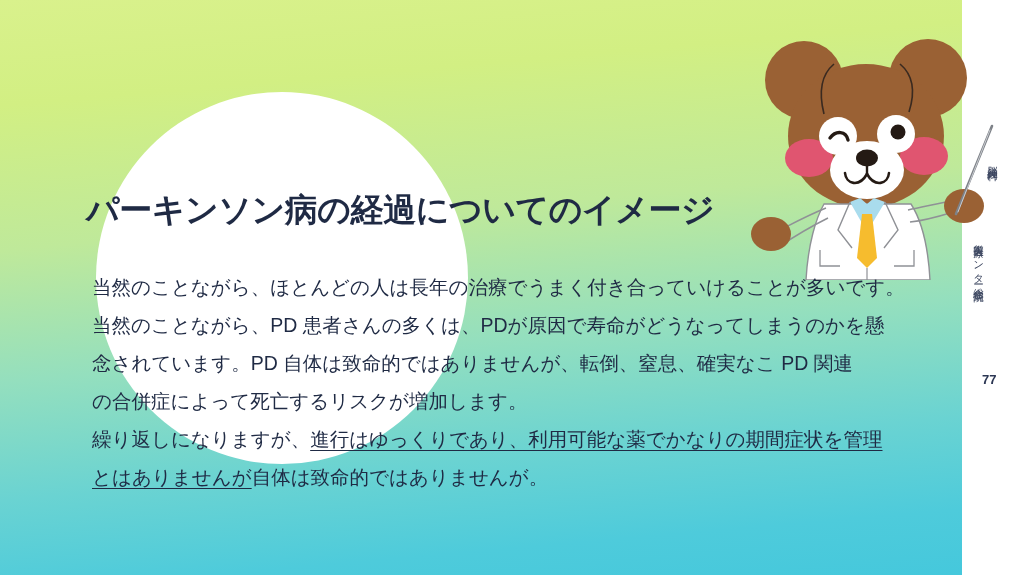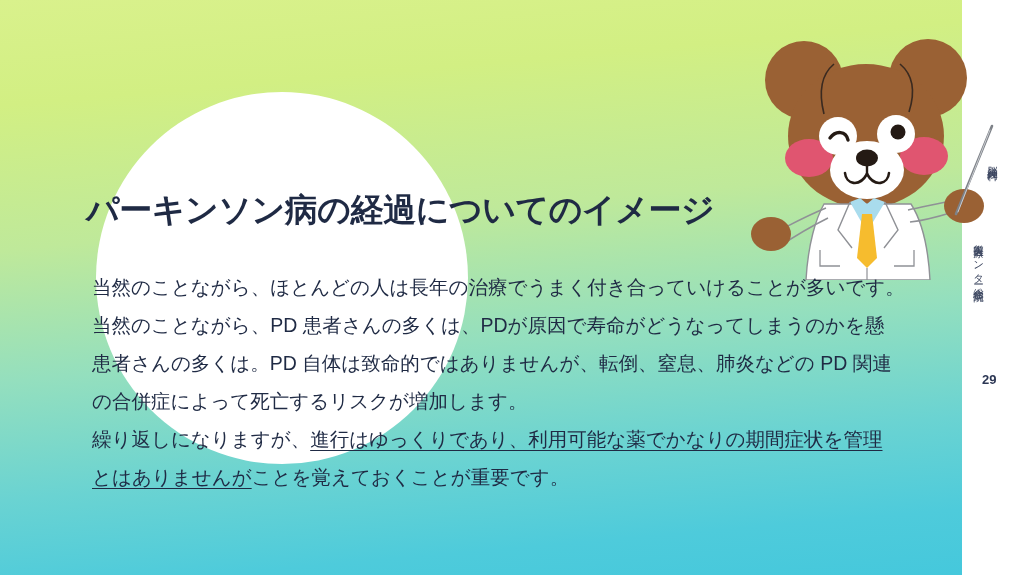--- a/index.html
+++ b/index.html
@@ -179,24 +179,24 @@
       <line x1="210" y1="196" x2="246" y2="108" stroke="#7e8288" stroke-width="2.6" stroke-linecap="round"></line>
       <line x1="212" y1="194" x2="244" y2="112" stroke="#c9ccd1" stroke-width="1" stroke-linecap="round"></line>
     </svg>
   </div>
 
   <div class="slide-title">パーキンソン病の経過についてのイメージ</div>
 
   <div class="body-copy">
     <div class="line">当然のことながら、ほとんどの人は長年の治療でうまく付き合っていけることが多いです。</div>
     <div class="line">当然のことながら、PD 患者さんの多くは、PDが原因で寿命がどうなってしまうのかを懸</div>
-    <div class="line">患者さんの多くは。PD 自体は致命的ではありませんが、転倒、窒息、肺炎などの PD 関連</div>
+    <div class="line">念されています。PD 自体は致命的ではありませんが、転倒、窒息、確実なこ PD 関連</div>
     <div class="line">の合併症によって死亡するリスクが増加します。</div>
     <div class="line"><span>繰り返しになりますが、</span><span class="u">進行はゆっくりであり、利用可能な薬でかなりの期間症状を管理</span></div>
-    <div class="line"><span class="u">とはありませんが</span><span>ことを覚えておくことが重要です。</span></div>
+    <div class="line"><span class="u">とはありませんが</span><span>自体は致命的ではありませんが。</span></div>
   </div>
 
   <div class="vtext vtext-dept">脳神経内科</div>
   <div class="vtext vtext-org">災害医療センター総合病院</div>
 
-  <div class="page-number">29</div>
+  <div class="page-number">77</div>
 
 </div>
 
 </body></html>

